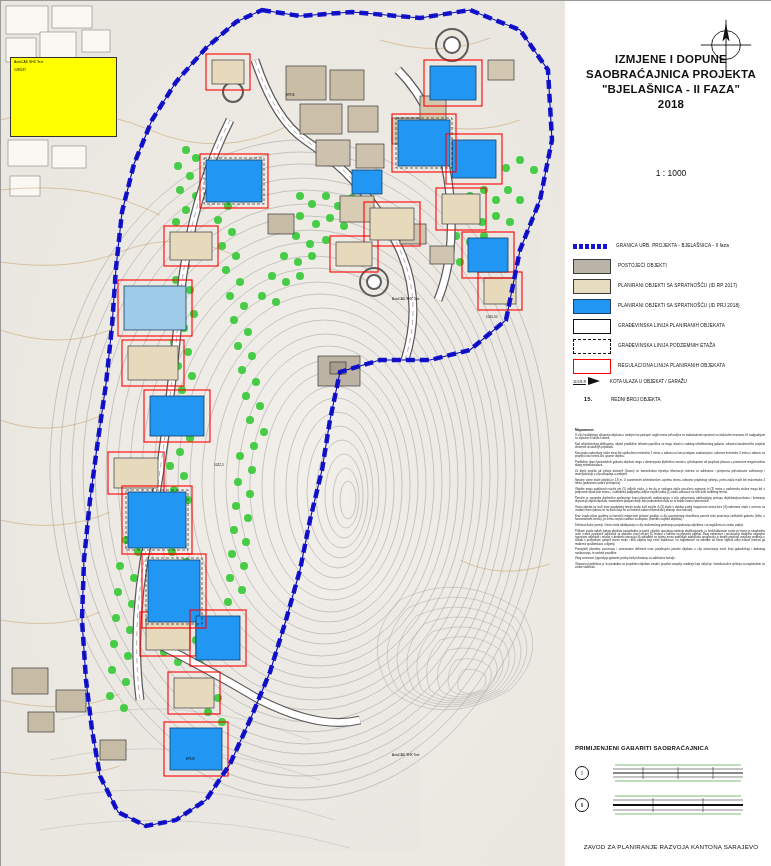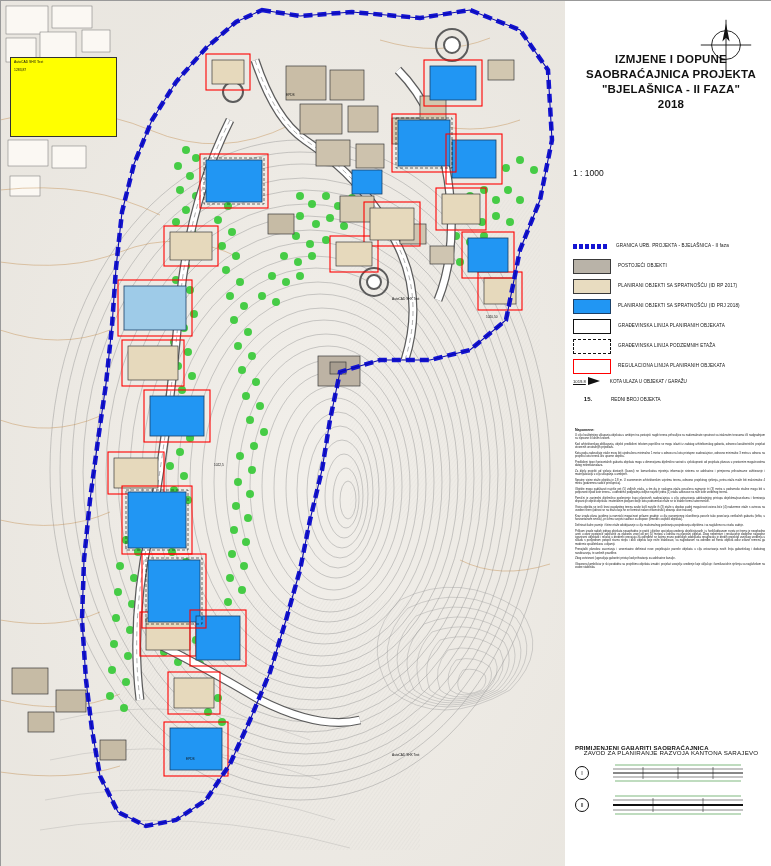--- a/index.html
+++ b/index.html
@@ -7,24 +7,24 @@
   #sheet{position:relative;width:771px;height:866px;background:#ffffff;}
 
   
   #map{position:absolute;left:0;top:0;width:565px;height:866px;overflow:hidden;background:#f6f4f1;}
   .terrain{position:absolute;left:0;top:0;width:565px;height:866px;}
 
   .yellowbox{position:absolute;left:10px;top:57px;width:105px;height:78px;background:#ffff00;border:1px solid #333;}
   .yellowbox .tt{font-size:3.4px;line-height:4px;color:#111;padding:2px 3px;font-family:"Liberation Sans",sans-serif;}
 
   
-  #panel{position:absolute;left:565px;top:0;width:206px;height:772px;background:#ffffff;}
+  #panel{position:absolute;left:565px;top:0;width:206px;height:866px;background:#ffffff;}
   .title{position:absolute;left:8px;top:52px;width:196px;text-align:center;font-weight:bold;color:#111;}
   .title div{font-size:11.5px;line-height:15px;letter-spacing:.2px;}
-  .scale{position:absolute;left:8px;top:168px;width:196px;text-align:left;font-size:8.5px;color:#111;}
+  .scale{position:absolute;left:8px;top:168px;width:196px;text-align:center;font-size:8.5px;color:#111;}
 
   .compass{position:absolute;right:18px;top:18px;width:54px;height:54px;}
 
   .legend{position:absolute;left:8px;top:236px;width:196px;}
   .lrow{display:flex;align-items:center;height:20px;}
   .lsym{width:36px;height:13px;margin-right:7px;flex:0 0 36px;}
   .ltxt{font-size:4.6px;color:#111;letter-spacing:.15px;line-height:6px;}
 
   .sym-border{height:5px;background:repeating-linear-gradient(90deg,#1414d2 0 4px,transparent 4px 6px);}
   .sym-exist{background:#b9b3a8;border:.7px solid #3a3a3a;}

